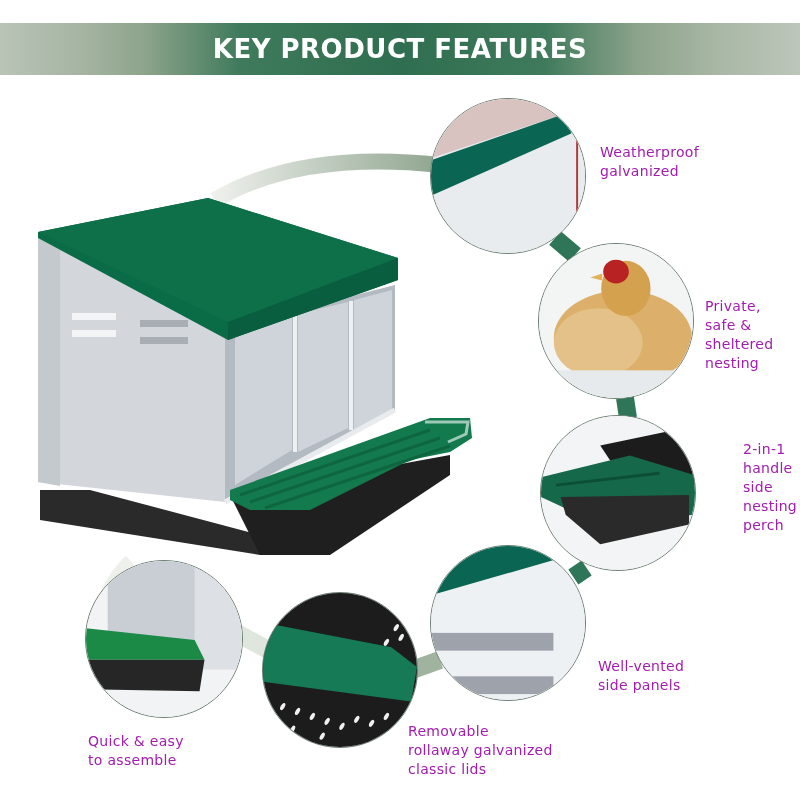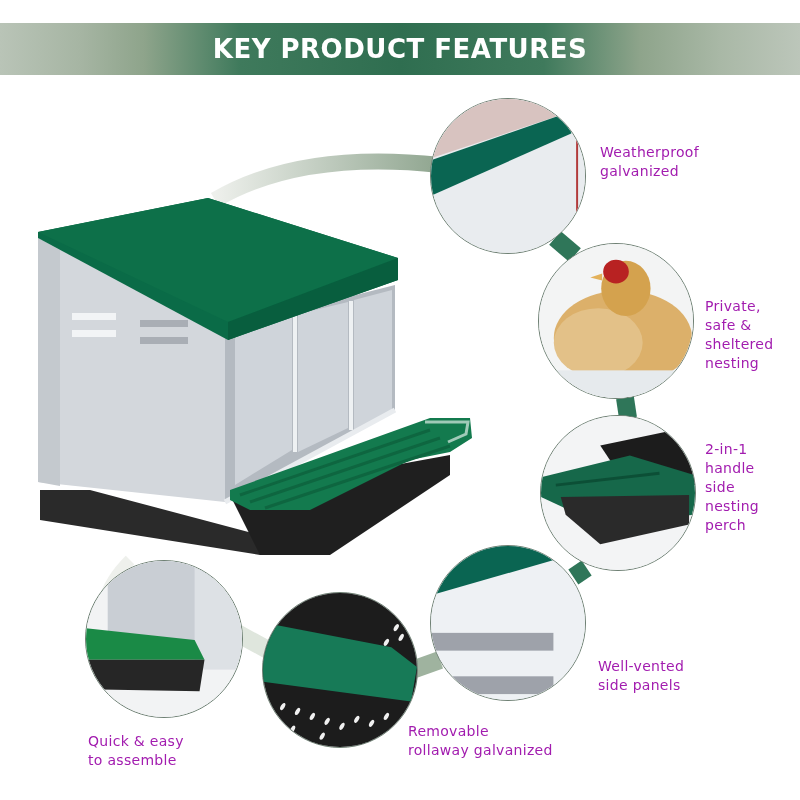--- a/index.html
+++ b/index.html
@@ -129,21 +129,21 @@
 
 <div class="circle" style="left:540px; top:415px; width:156px; height:156px;">
   <svg viewBox="0 0 156 156">
     <rect width="156" height="156" fill="#f3f4f5"></rect>
     <polygon points="60,30 156,10 156,70 80,60" fill="#1c1c1c"></polygon>
     <polygon points="0,62 90,40 156,60 156,100 60,110 0,82" fill="#16684a"></polygon>
     <polygon points="20,82 150,80 150,110 60,130 25,100" fill="#2a2a2a"></polygon>
     <path d="M15 70 L120 58" stroke="#0c4f36" stroke-width="3"></path>
   </svg>
 </div>
-<div class="label" style="left:705px; top:440px;">
+<div class="label" style="left:743px; top:440px;">
   <span>2-in-1</span>
   <span>handle</span>
   <span>side</span>
   <span>nesting</span>
   <span>perch</span>
 </div>
 
 <div class="circle" style="left:430px; top:545px; width:156px; height:156px;">
   <svg viewBox="0 0 156 156">
     <rect width="156" height="156" fill="#eef1f4"></rect>
@@ -174,20 +174,21 @@
       <ellipse cx="140" cy="45" rx="2" ry="4" transform="rotate(30 140 45)"></ellipse>
       <ellipse cx="135" cy="35" rx="2" ry="4" transform="rotate(30 135 35)"></ellipse>
       <ellipse cx="30" cy="138" rx="2" ry="4" transform="rotate(30 30 138)"></ellipse>
       <ellipse cx="60" cy="145" rx="2" ry="4" transform="rotate(30 60 145)"></ellipse>
     </g>
   </svg>
 </div>
 <div class="label" style="left:408px; top:722px;">
   <span>Removable</span>
   <span>rollaway galvanized</span>
+  <span>classic lids</span>
 </div>
 
 <div class="circle" style="left:85px; top:560px; width:158px; height:158px;">
   <svg viewBox="0 0 158 158">
     <rect width="158" height="158" fill="#f2f3f4"></rect>
     <rect x="22" y="0" width="106" height="80" fill="#c9ced4"></rect>
     <rect x="110" y="0" width="48" height="110" fill="#dde1e5"></rect>
     <polygon points="0,68 110,80 120,100 0,100" fill="#1a8a46"></polygon>
     <polygon points="0,100 120,100 115,132 0,130" fill="#262626"></polygon>
   </svg>

